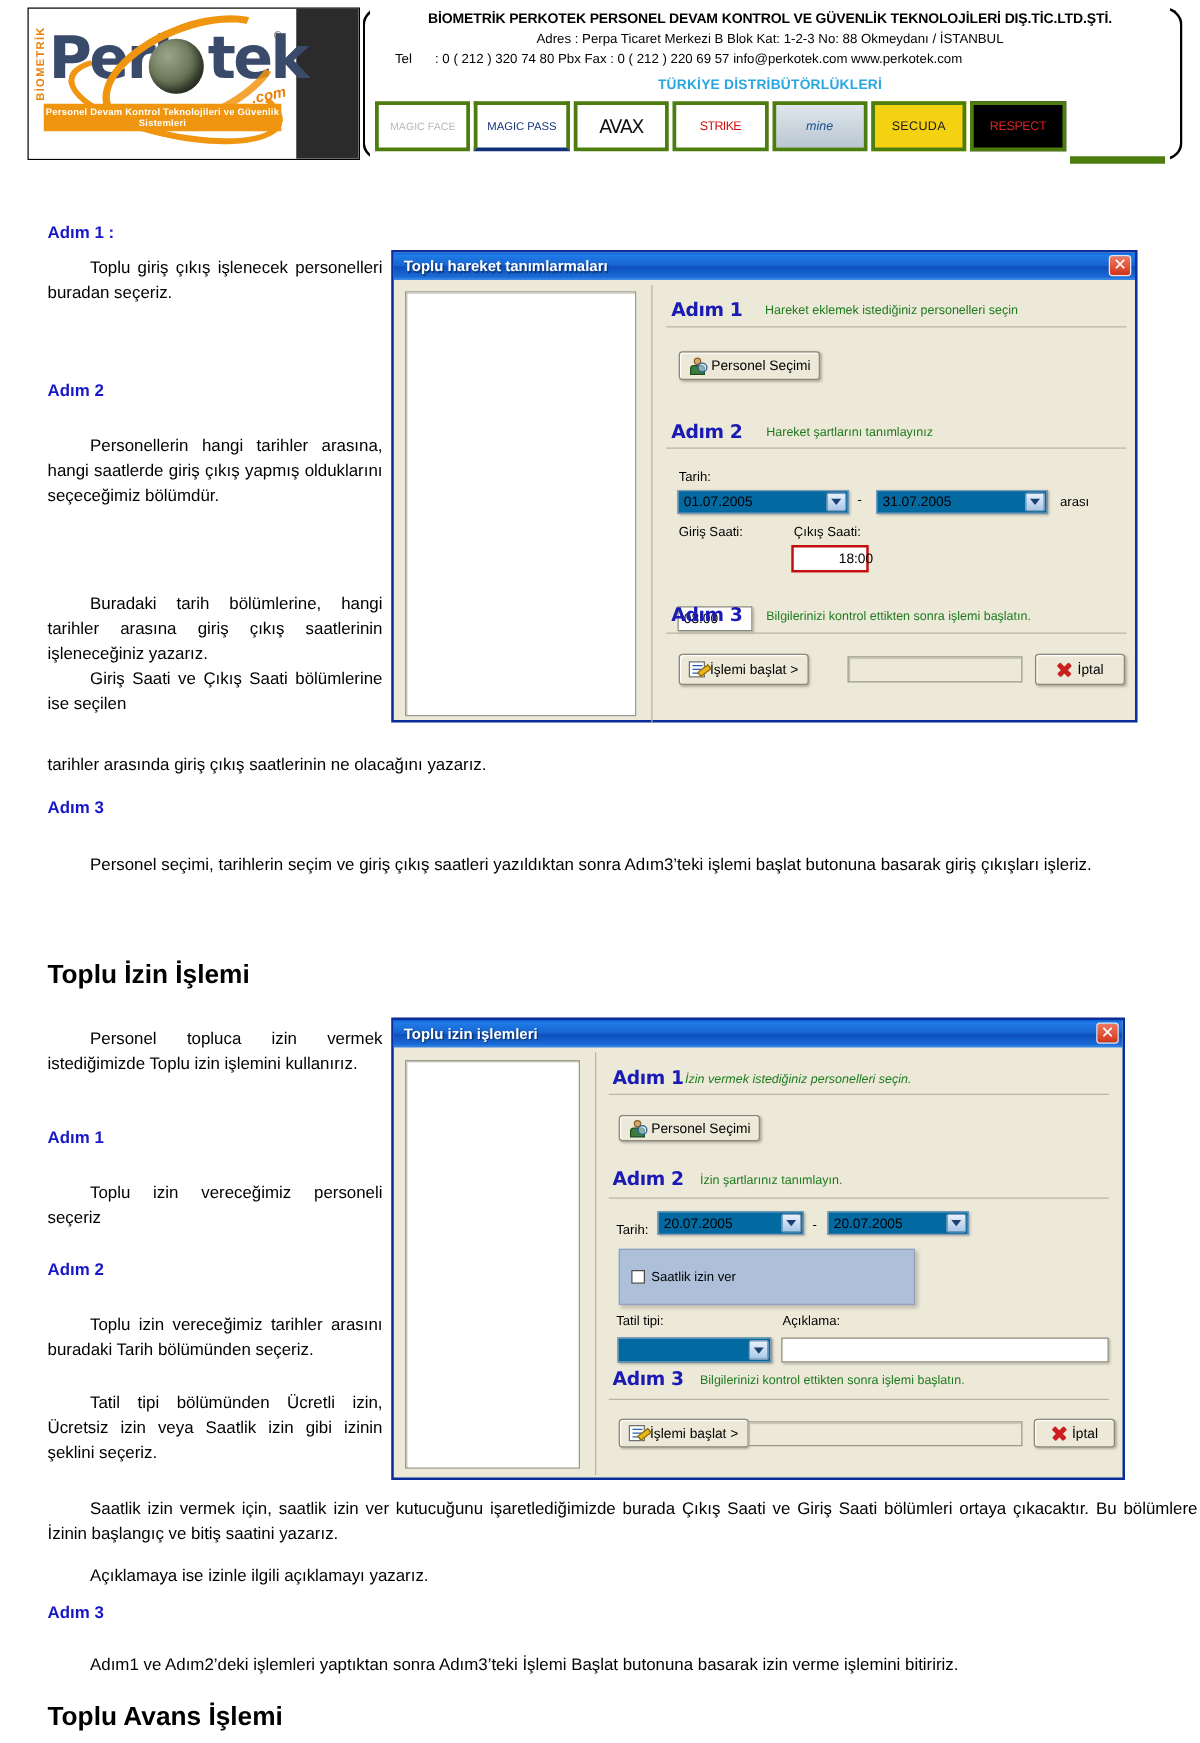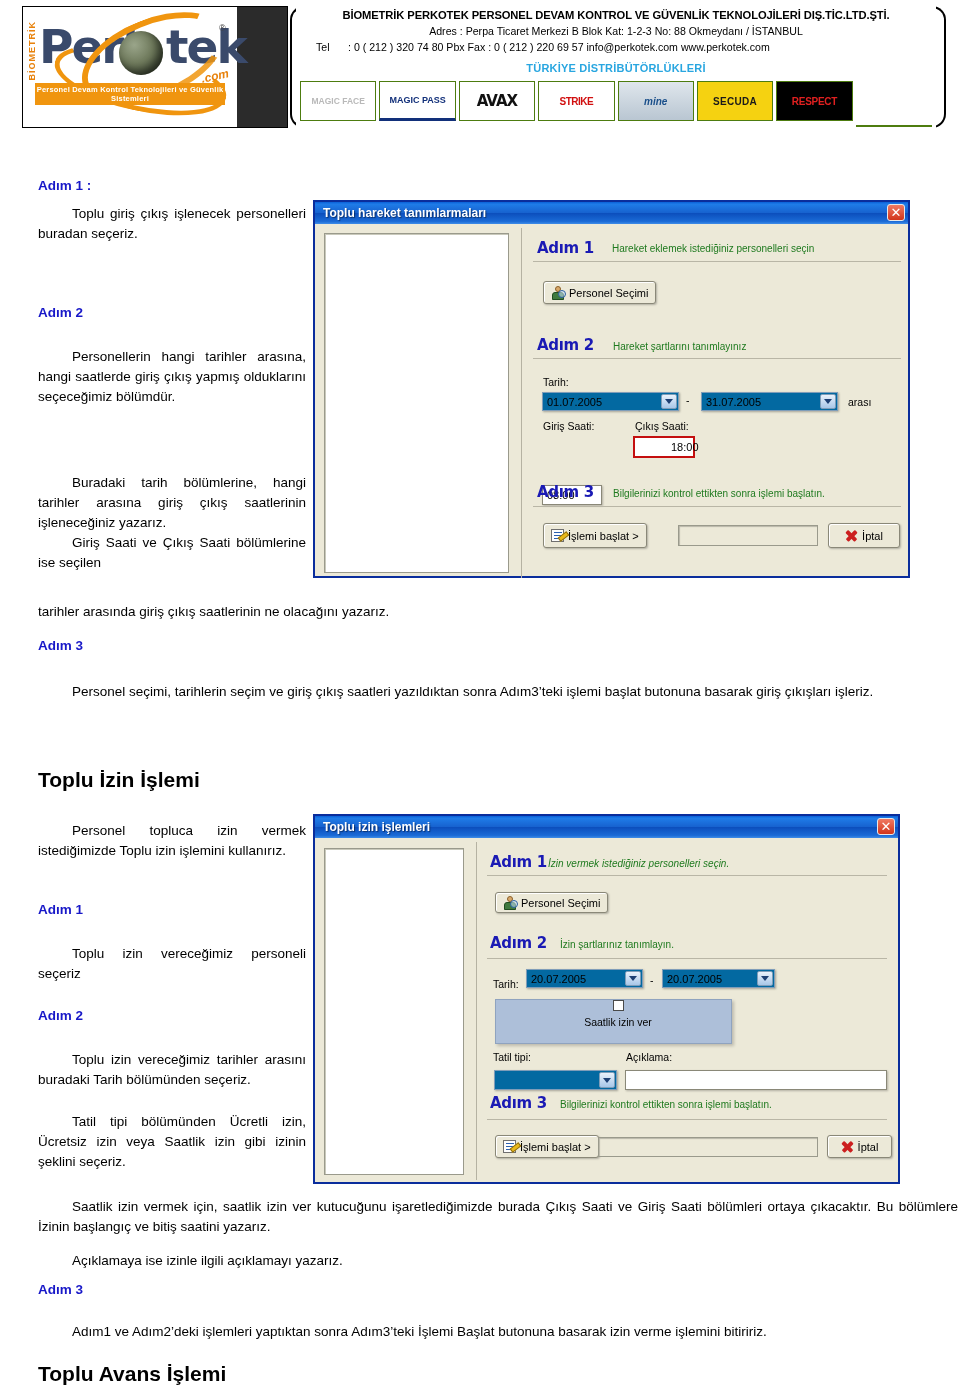--- a/index.html
+++ b/index.html
@@ -96,23 +96,23 @@
   .hdr-dist {
     position:absolute; left:300px; top:62px; width:632px; text-align:center;
     font-size:11px; font-weight:bold; color:#29a6e0; letter-spacing:.2px;
   }
 
   .dist-row {
     position:absolute; left:300px; top:81px; width:632px; height:40px;
     display:flex; gap:3px;
   }
   .dist-cell {
-    flex:1; border:1px solid #4d7c0f; background:#fff;
+    flex:1; border:3px solid #4d7c0f; background:#fff;
     display:flex; align-items:center; justify-content:center;
-    font-size:9px; font-weight:bold; overflow:hidden; position:relative;
+    font-size:9px; font-weight:normal; overflow:hidden; position:relative;
   }
   .d-magicface { color:#b9b9b9; font-size:8.5px; }
   .d-magicpass { background:#fff; color:#12307a; font-size:9px; border-bottom:3px solid #12307a; }
   .d-avax { color:#111; font-size:15px; letter-spacing:-1px; font-family:"DejaVu Sans", sans-serif; }
   .d-strike { color:#d10f0f; font-size:10px; letter-spacing:-.5px; }
   .d-mine { background:linear-gradient(#dfe6ec,#b9c6d2); color:#1a4f8a; font-size:10px; font-style:italic; }
   .d-secuda { background:#f5d211; color:#1a1a1a; font-size:10px; letter-spacing:.3px; }
   .d-respect { background:#000000; color:#e02020; font-size:10px; letter-spacing:-.3px; }
   .d-guard { color:#111; font-size:9px;margin-top:44px; }
 
@@ -201,21 +201,20 @@
     box-shadow: 1px 1px 2px rgba(0,0,0,.25);
     font-size:11px; display:flex; align-items:center; padding-left:4px;
   }
   .txtbox.focus { border:2px solid #c40f0f; box-shadow:none; }
   .caret { display:inline-block; width:1px; height:11px; background:#000; margin-left:1px; }
   .bluepanel {
     position:absolute; background:#adbfd9; border:1px solid #8fa3bf;
     box-shadow: 2px 2px 3px rgba(0,0,0,.2);
     display:flex; align-items:center; padding-left:9px; gap:5px;
     font-size:10.5px;
-    flex-direction:column;
   }
   .chk {
     width:11px; height:11px; background:#fff; border:1px solid #4a4a4a; display:inline-block;
   }
   .progbox {
     position:absolute; background:#ece9d8; border:1px solid #9a9a8c;
     box-shadow: inset 1px 1px 1px rgba(0,0,0,.22);
   }
   .ico-person {
     width:14px; height:14px; position:relative; flex:0 0 14px;

